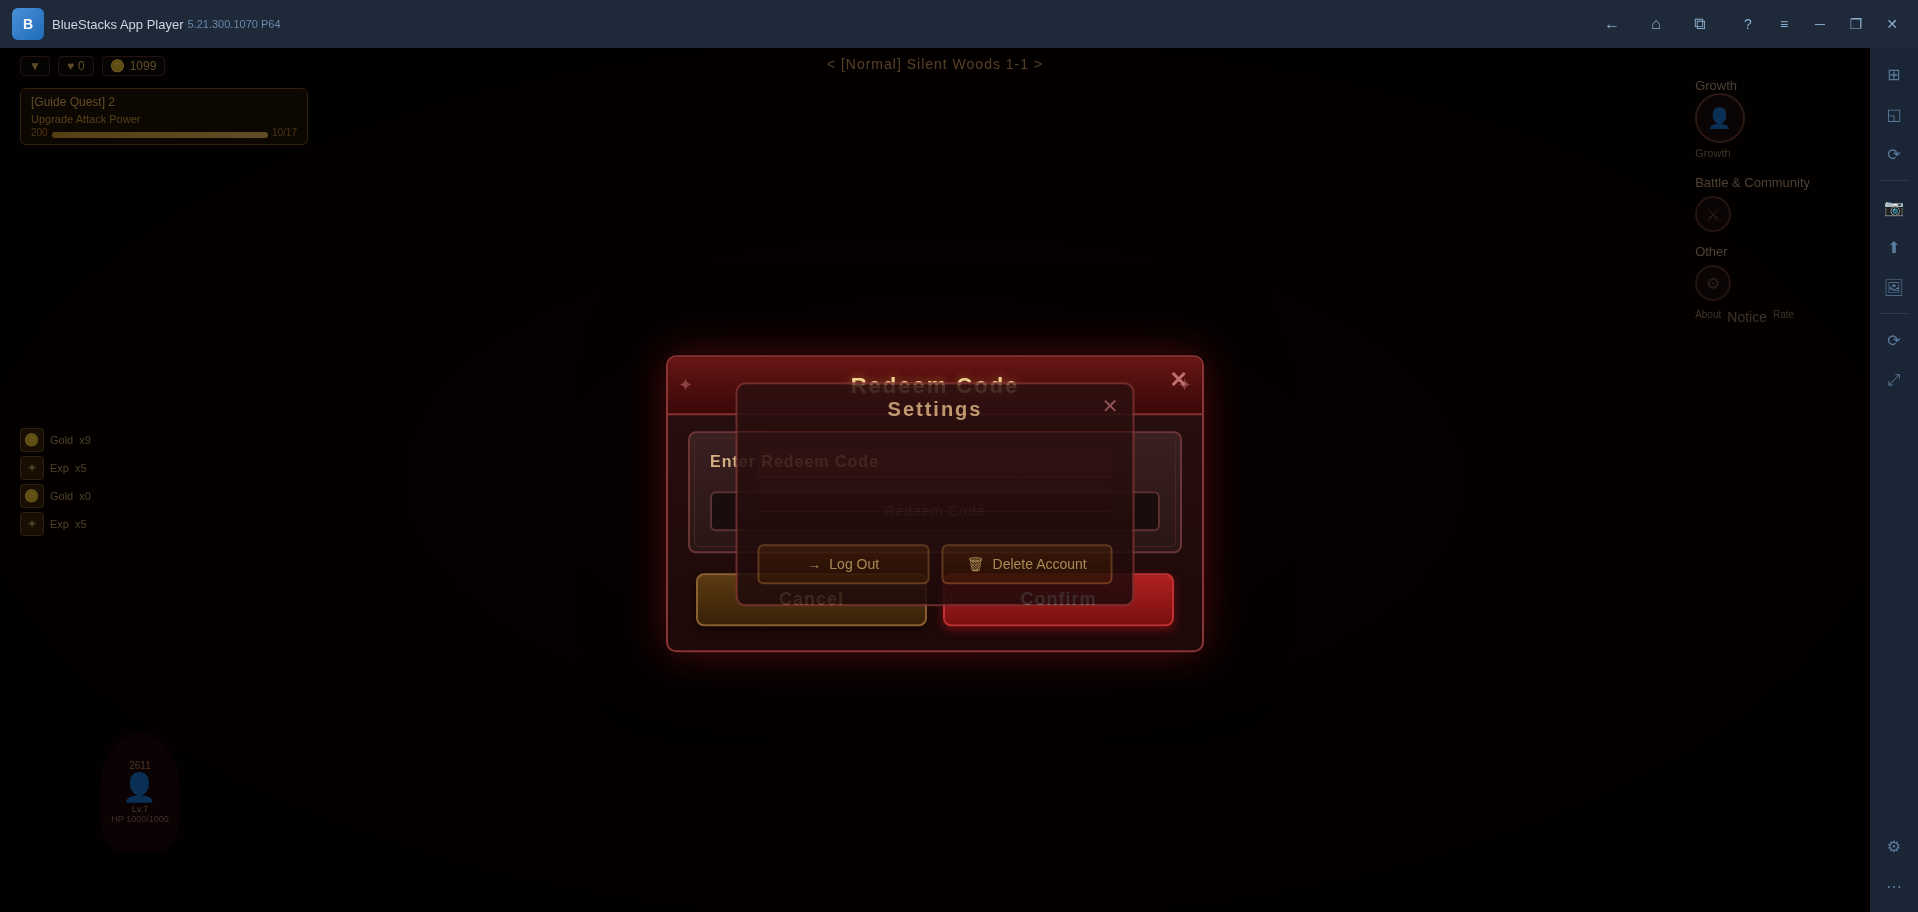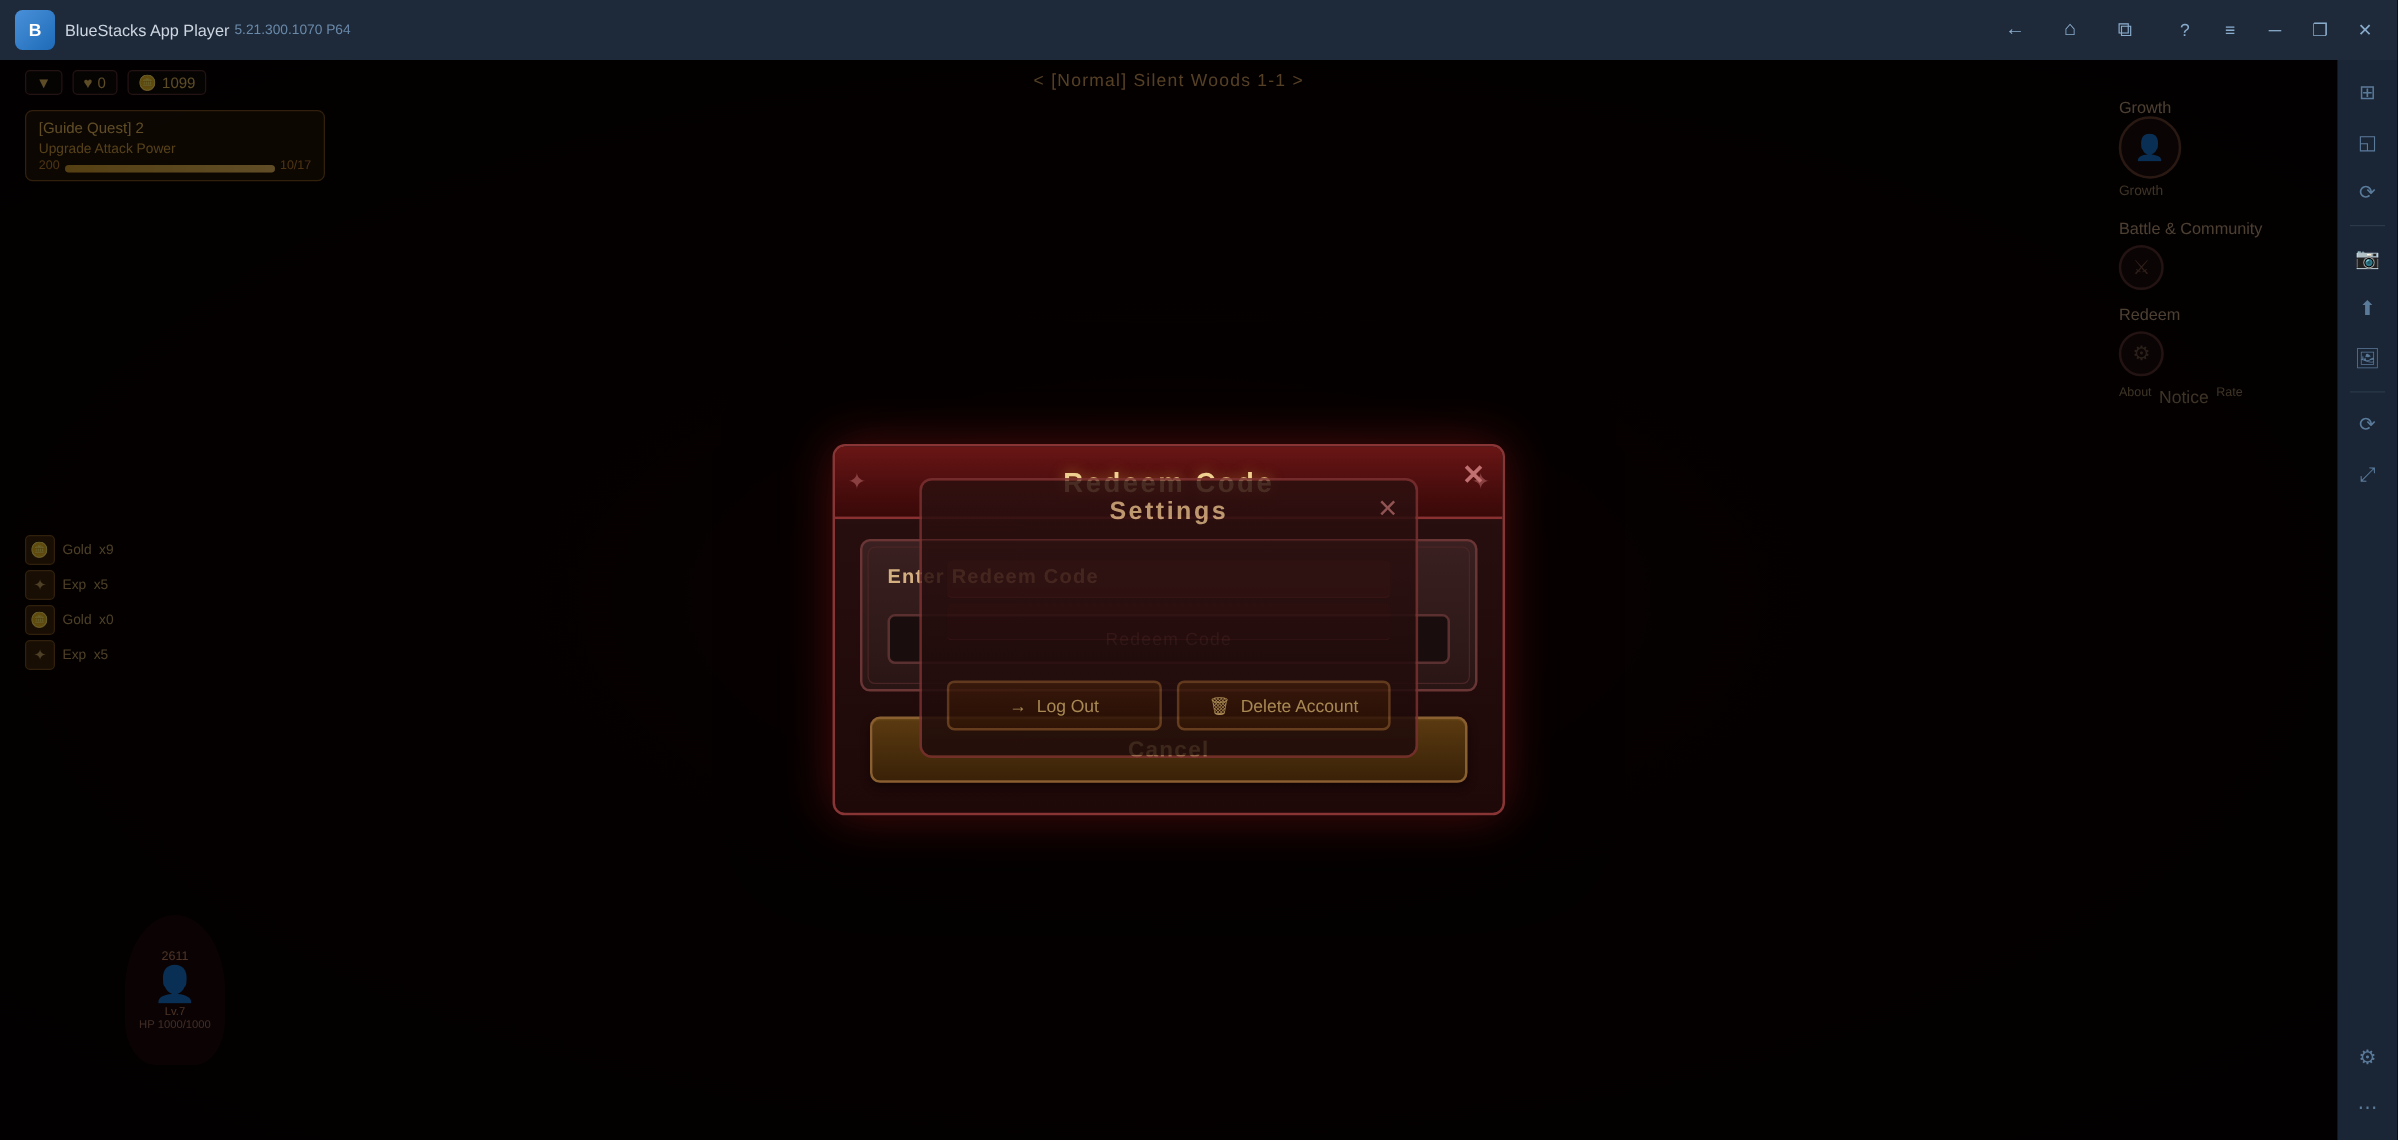--- a/index.html
+++ b/index.html
@@ -131,21 +131,21 @@
     .game-left-content {
       position: absolute;
       left: 20px;
       top: 40px;
     }
     .quest-panel {
       background: rgba(180,120,30,0.15);
       border: 1px solid #7a5020;
       border-radius: 6px;
       padding: 6px 10px;
-      width: 240px;
+      width: 288px;
       color: #d4a040;
       font-size: 11px;
     }
     .quest-title { color: #f0c060; font-size: 12px; margin-bottom: 4px; }
     .quest-progress {
       height: 6px;
       background: #3a2010;
       border-radius: 3px;
       margin-top: 4px;
     }
@@ -492,21 +492,21 @@
       <div class="growth-icon">
         <span>👤</span>
       </div>
       <div style="color:#9a8060;font-size:11px;margin-top:4px;">Growth</div>
     </div>
     <div class="battle-section">
       <div>Battle &amp; Community</div>
       <div style="width:36px;height:36px;background:rgba(40,20,20,0.6);border-radius:50%;border:2px solid #5a3030;margin-top:6px;display:flex;align-items:center;justify-content:center;color:#7a5040;font-size:16px;">⚔</div>
     </div>
     <div class="other-section">
-      <div>Redeem</div>
+      <div>Other</div>
       <div style="width:36px;height:36px;background:rgba(40,20,20,0.6);border-radius:50%;border:2px solid #5a3030;margin-top:6px;display:flex;align-items:center;justify-content:center;color:#6a5040;font-size:16px;">⚙</div>
       <div style="display:flex;gap:6px;margin-top:8px;">
         <div style="color:#9a8060;font-size:10px;">About</div>
         <div style="color:#9a8060;font-size:14px;">Notice</div>
         <div style="color:#9a8060;font-size:10px;">Rate</div>
       </div>
     </div>
   </div>
 
   <div class="settings-window">
@@ -542,20 +542,21 @@
       </div>
 
       <div class="redeem-body">
         <div class="redeem-input-area">
           <div class="redeem-input-label">Enter Redeem Code</div>
           <input class="redeem-input-field" type="text" placeholder="Redeem Code" style="">
         </div>
 
         <div class="redeem-buttons">
           <button class="btn-cancel">Cancel</button>
+          <button class="btn-confirm">Confirm</button>
         </div>
       </div>
     </div>
   </div>
 
 </div>
 
 <div class="right-sidebar">
   <div class="sidebar-btn">⊞</div>
   <div class="sidebar-btn">◱</div>

